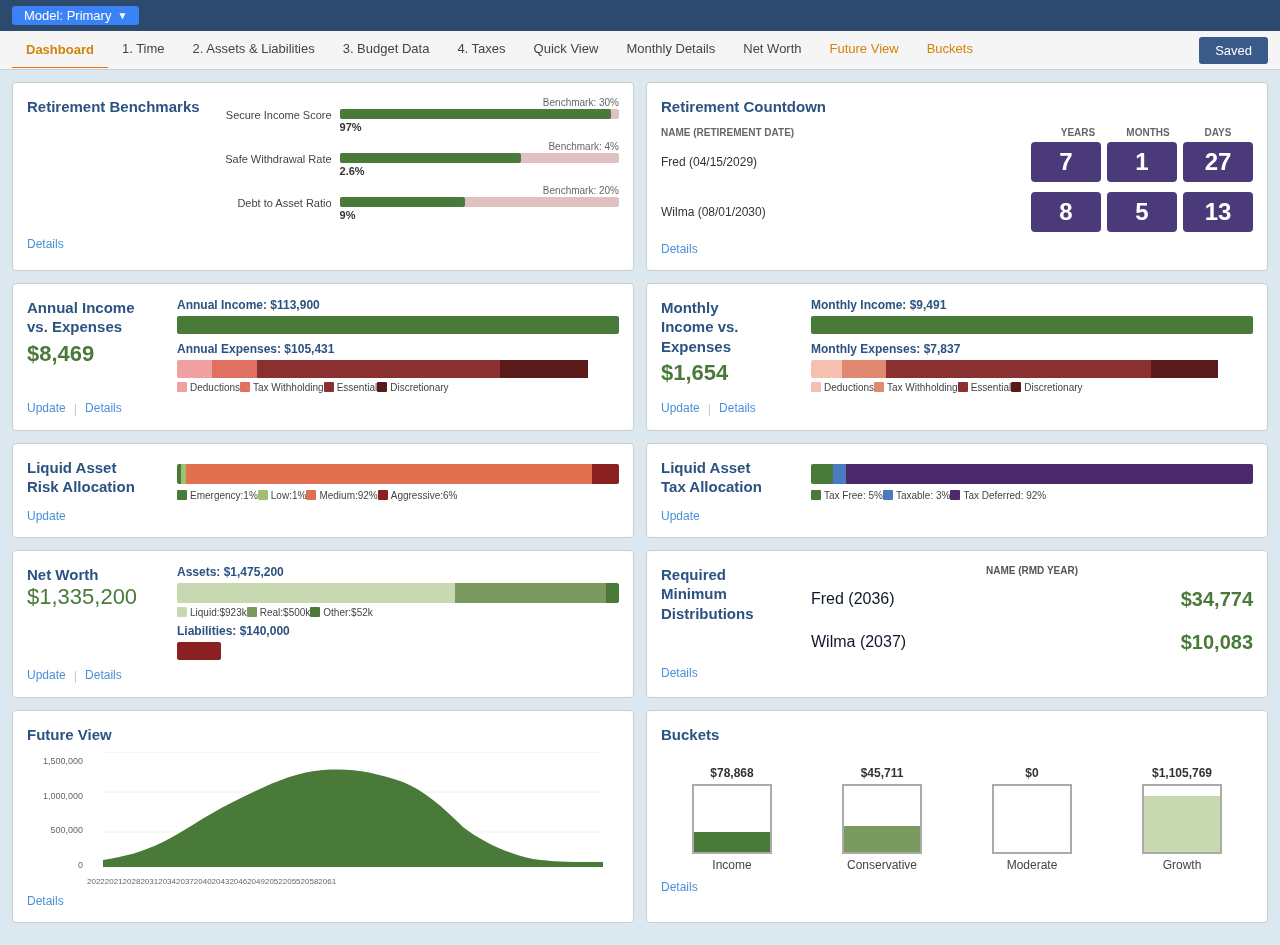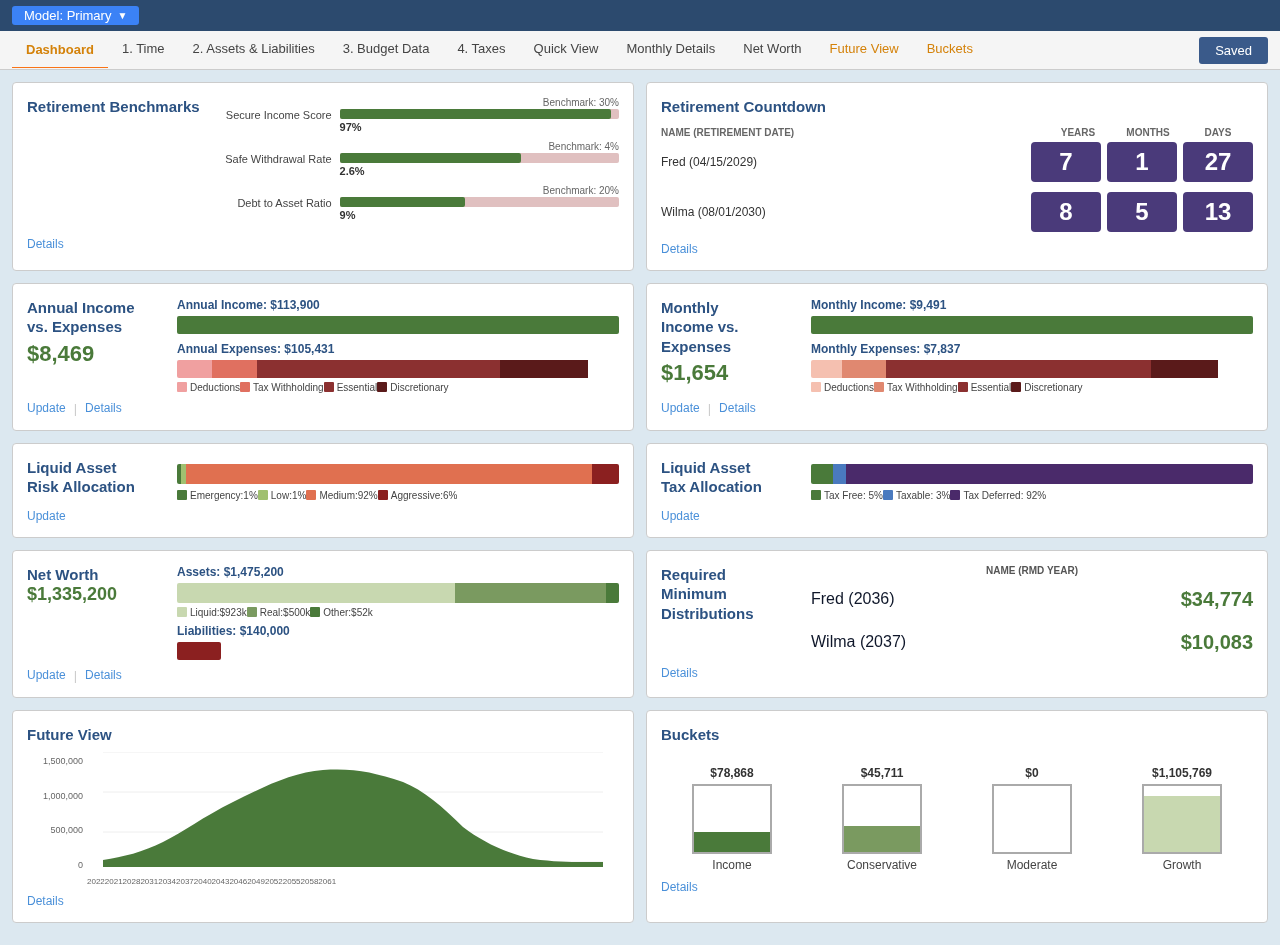--- a/index.html
+++ b/index.html
@@ -43,21 +43,21 @@
     .cd-name { font-size: 12px; color: #333; }
     .cd-box { background: #4a3a7a; color: #fff; border-radius: 4px; padding: 6px 0; font-size: 24px; font-weight: bold; text-align: center; }
 
     
     .risk-bar { display: flex; height: 20px; overflow: hidden; border-radius: 2px; }
 
     
     .tax-bar { display: flex; height: 20px; overflow: hidden; border-radius: 2px; }
 
     
-    .net-worth-val { color: #4a7a3a; font-size: 18px; font-weight: bold; }
+    .net-worth-val { color: #4a7a3a; font-size: 22px; font-weight: normal; }
     .assets-bar { display: flex; height: 20px; overflow: hidden; border-radius: 2px; }
 
     
     .rmd-row { display: flex; justify-content: space-between; align-items: center; padding: 4px 0; }
     .rmd-name { font-size: 16px; color: #0f172a; }
     .rmd-val { color: #4a7a3a; font-size: 20px; font-weight: bold; }
 
     
     .buckets-grid { display: grid; grid-template-columns: repeat(4, 1fr); gap: 8px; }
     .bucket-col { display: flex; flex-direction: column; align-items: center; }

